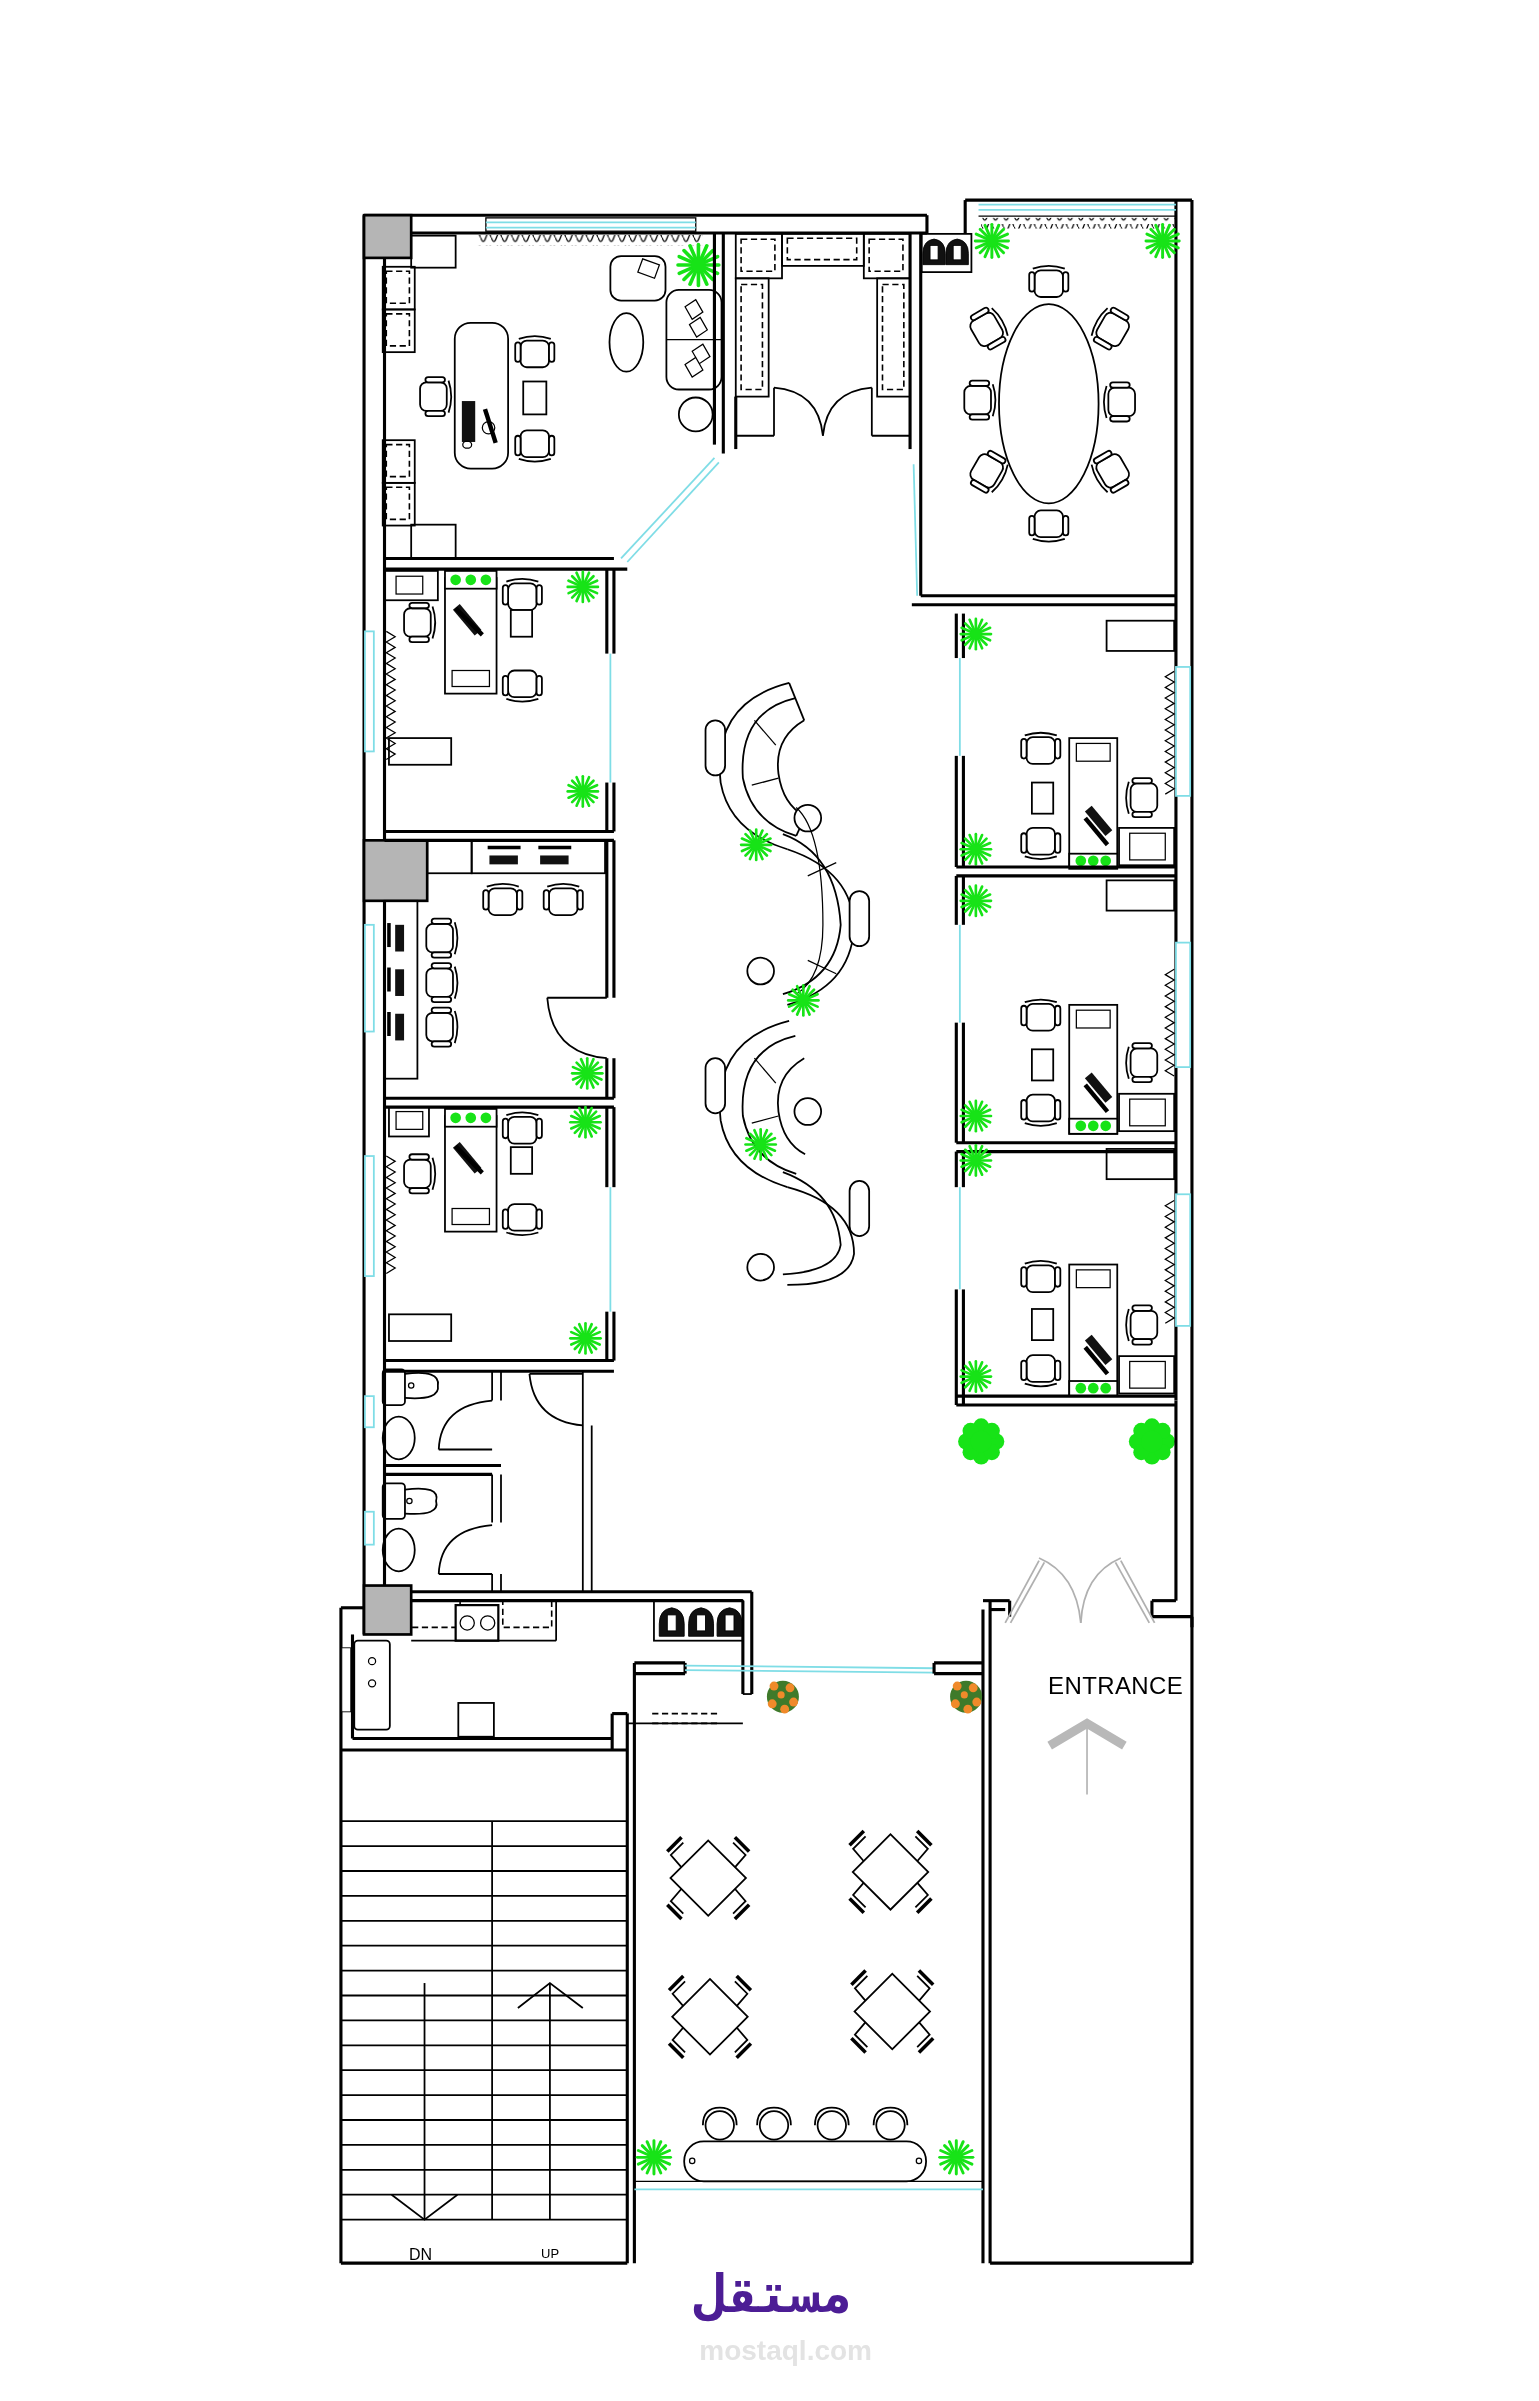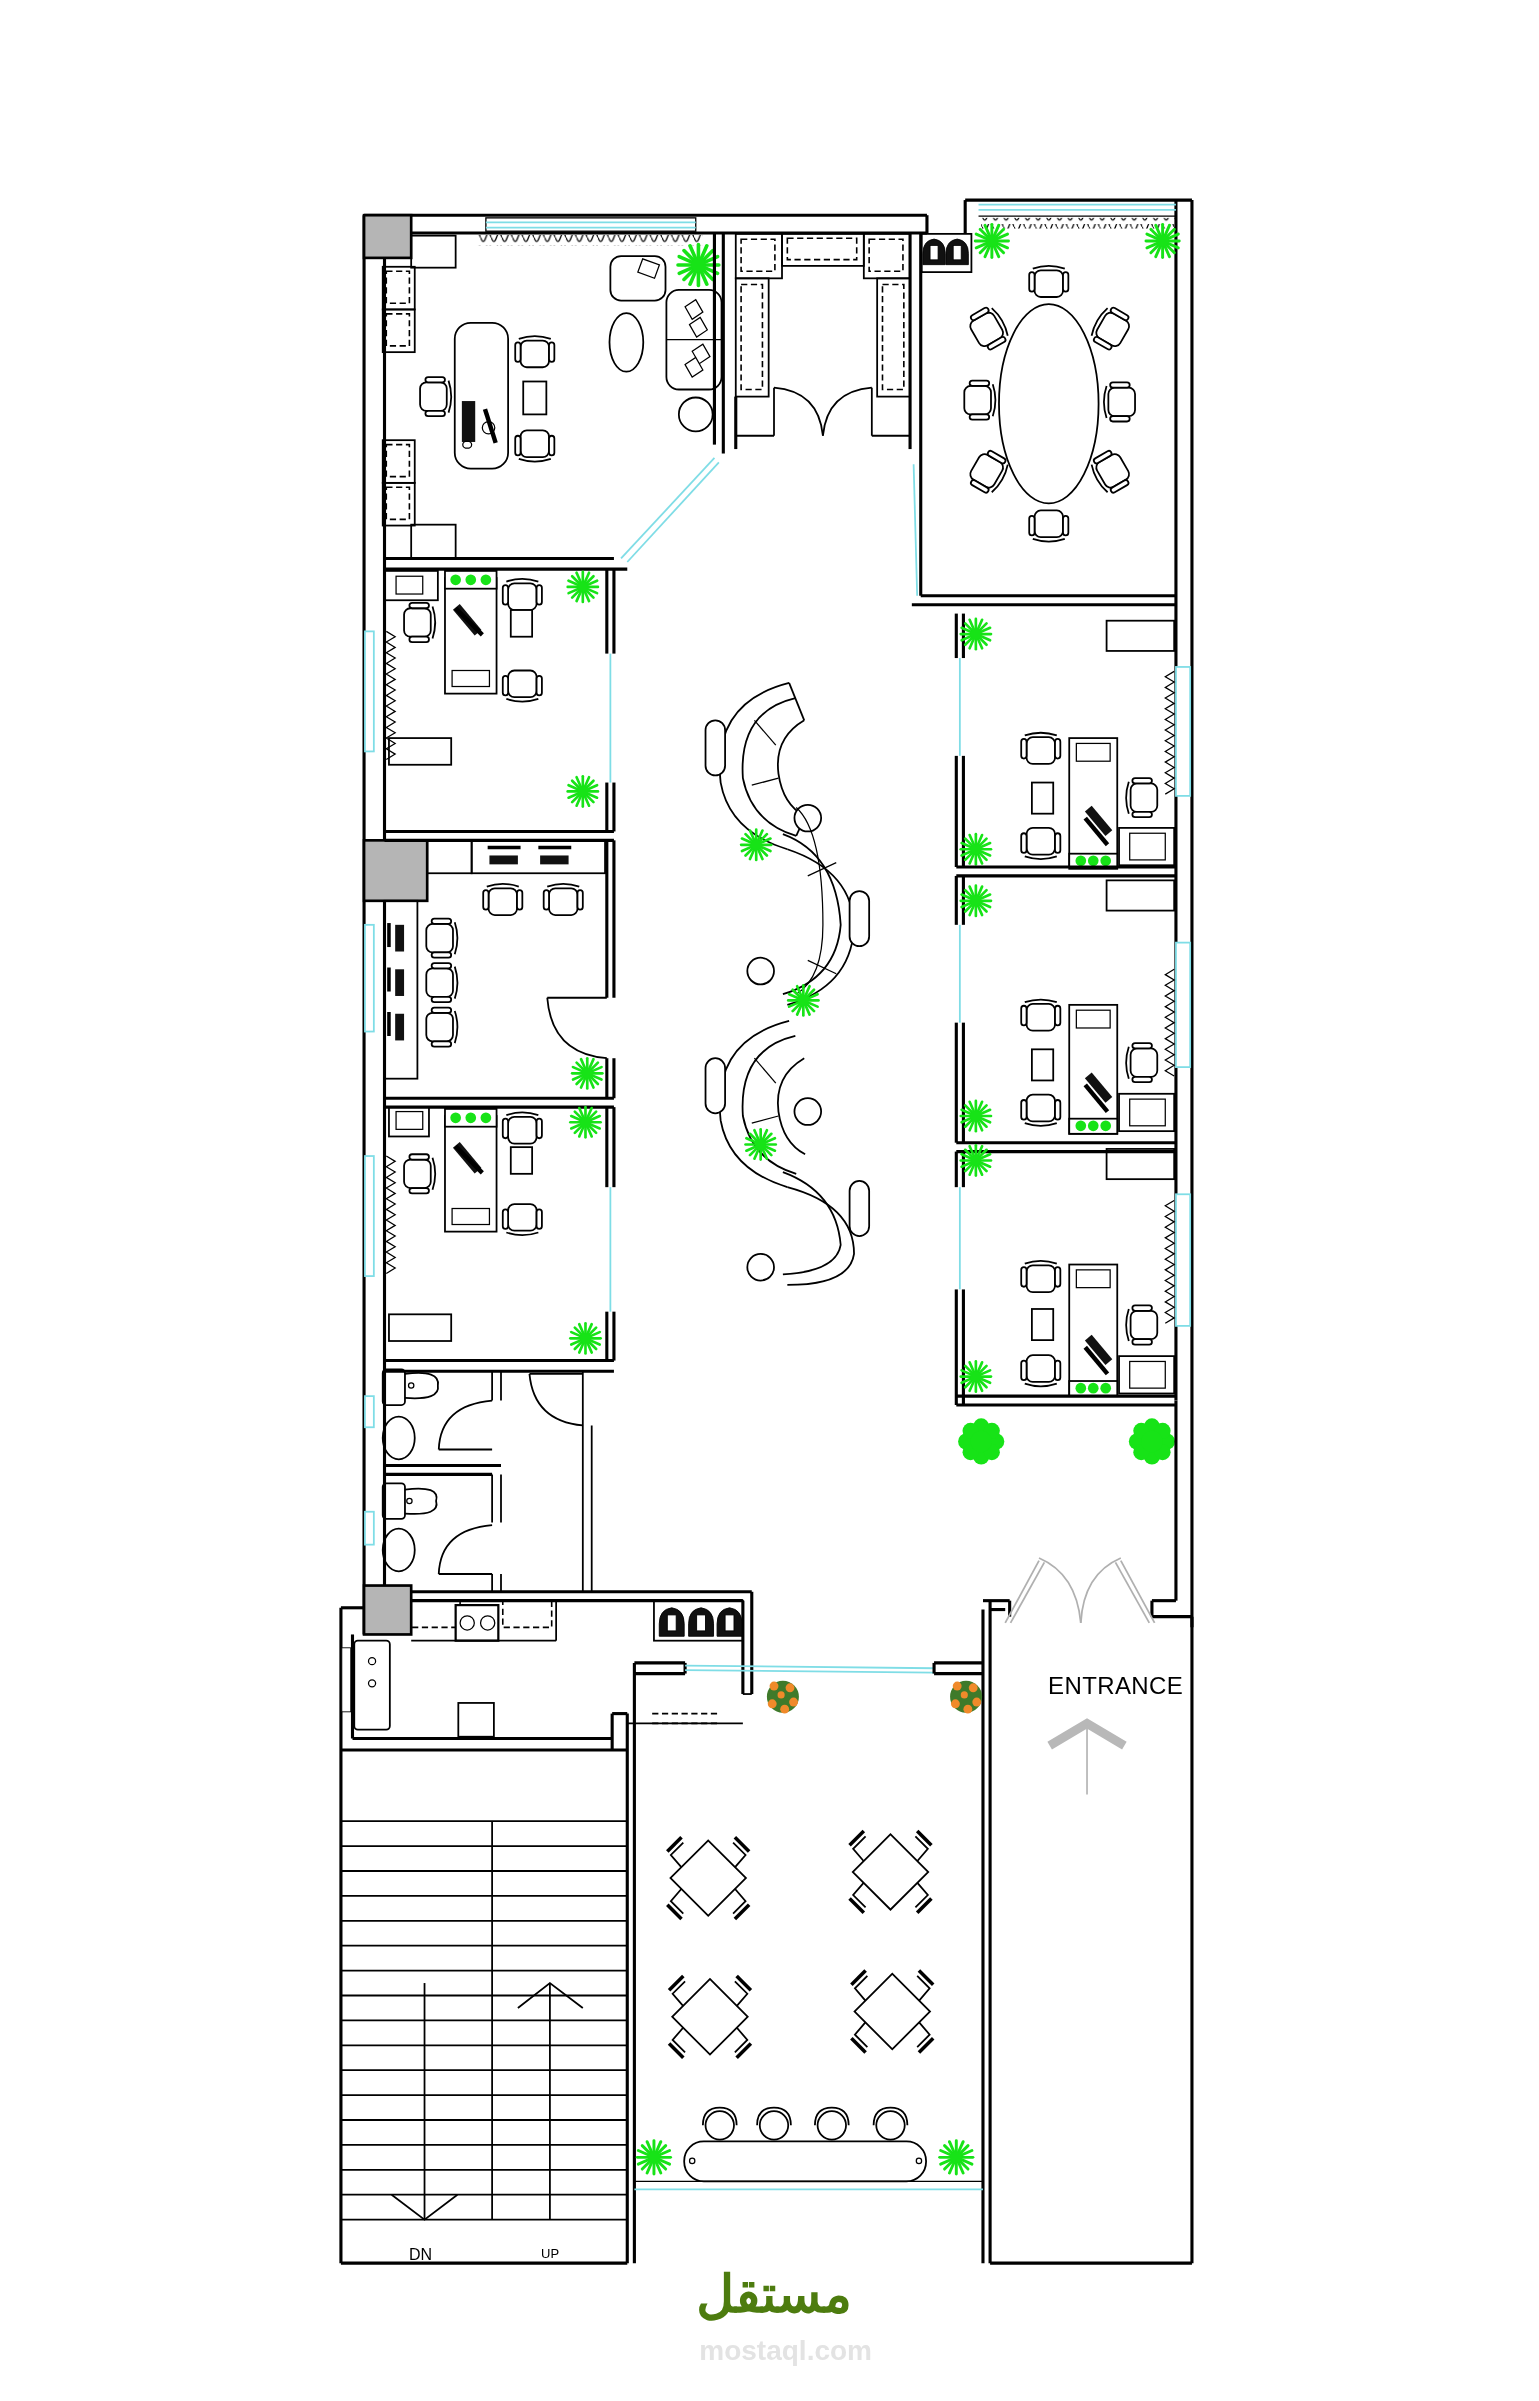--- a/index.html
+++ b/index.html
@@ -10,21 +10,21 @@
   .hair { fill:none; stroke:#000; stroke-width:1.4; }
   .dash { fill:none; stroke:#000; stroke-width:1.8; stroke-dasharray:7 4; }
   .glass { fill:none; stroke:#7fdde6; stroke-width:2; }
   .pillar { fill:#b5b5b5; stroke:#000; stroke-width:3; }
   .furn { fill:#fff; stroke:#000; stroke-width:2; }
   .dark { fill:#111; stroke:#000; stroke-width:1; }
   .label { position:absolute; color:#000; font-family:"Liberation Sans", sans-serif; }
   .entrance-label { left:1048px; top:1672px; font-size:24px; letter-spacing:0.4px; }
   .dn-label { left:409px; top:2246px; font-size:16px; }
   .up-label { left:541px; top:2246px; font-size:13px; }
-  .wm-arabic { position:absolute; left:676px; top:2264px; width:196px; text-align:center; font-size:52px; font-weight:bold; color:#4d7c0f; font-family:Liberation Serif, serif; }
+  .wm-arabic { position:absolute; left:676px; top:2264px; width:196px; text-align:center; font-size:52px; font-weight:bold; color:#4c1d95; font-family:Liberation Mono, monospace; }
   .wm-latin { position:absolute; left:676px; top:2335px; width:196px; text-align:right; font-size:28px; font-weight:bold; color:#e3e3e3; }
 </style>
 </head>
 <body>
 
 <svg id="plan" viewBox="0 0 1731 2700" xmlns="http://www.w3.org/2000/svg">
   <defs>
 
     <g id="plant">
       <g stroke="#17e317" stroke-width="3" fill="none" stroke-linecap="round">

